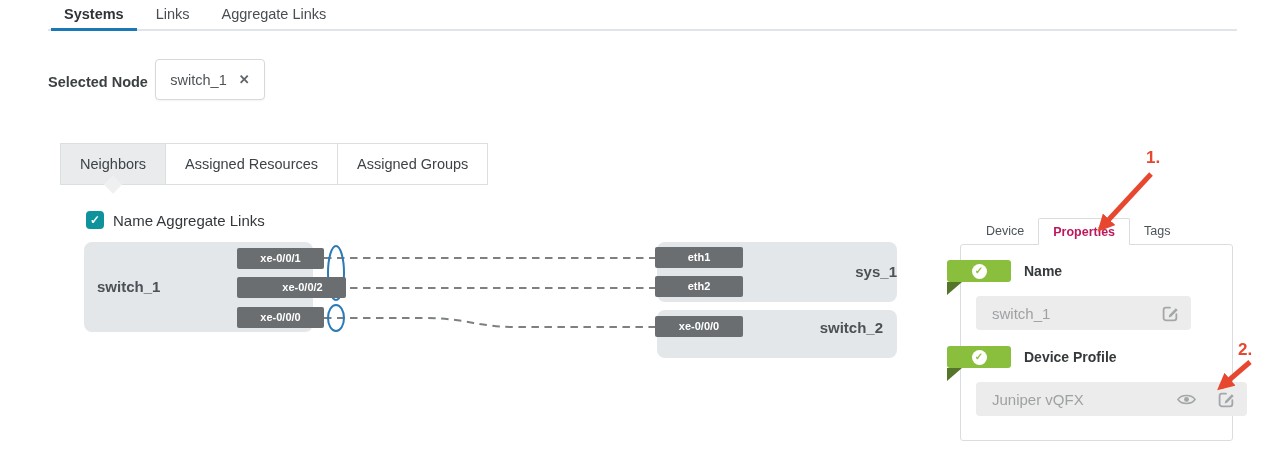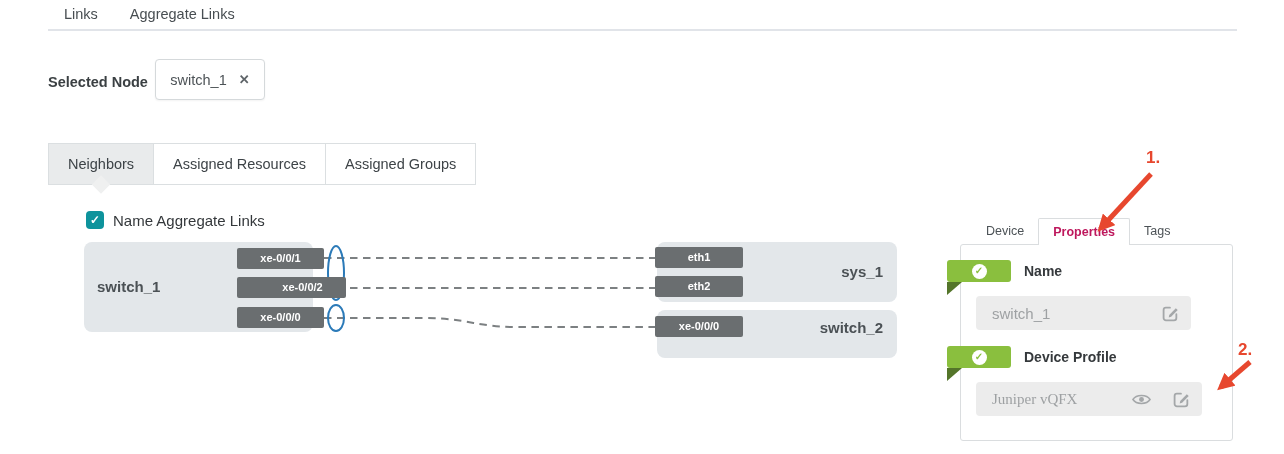--- a/index.html
+++ b/index.html
@@ -18,38 +18,38 @@
   .sel-label{position:absolute;left:48px;top:74px;font-size:14.5px;font-weight:bold;color:#3b4043;text-align:right;}
   .chip{position:absolute;left:155px;top:59px;width:110px;height:41px;background:#fff;
     border:1px solid #d5d9db;border-radius:4px;box-shadow:0 1px 2px rgba(0,0,0,.05);
     display:flex;align-items:center;justify-content:center;gap:12px;box-sizing:border-box;}
   .chip-text{font-size:14.5px;color:#4c5256;}
   .chip-x{font-size:13px;font-weight:bold;color:#5f6569;cursor:pointer;line-height:1;}
   
   .vtabs{position:absolute;left:48px;top:143px;display:flex;}
   .vtab{position:relative;height:40px;line-height:40px;padding:0 19px;font-size:14.5px;color:#3d4347;
     background:#fff;border:1px solid #dbdfe1;margin-left:-1px;cursor:pointer;white-space:nowrap;}
-  .vtab:first-child{margin-left:0;}
+  .vtab:first-child{margin-left:12px;}
   .vtab.active{background:#e9ebec;}
   .vtab.active::after{content:"";position:absolute;left:50%;bottom:-7px;width:13px;height:13px;
     background:#eff0f0;transform:translateX(-50%) rotate(45deg);}
   
   .agg-row{position:absolute;left:86px;top:211px;display:flex;align-items:center;gap:9px;}
   .checkbox{width:18px;height:18px;background:#0e939c;border-radius:4px;cursor:pointer;
     display:flex;align-items:center;justify-content:center;}
   .check-glyph{color:#fff;font-size:12px;font-weight:bold;line-height:1;}
   .agg-label{font-size:15px;color:#34383b;}
   
   .node-block{position:absolute;background:#e3e7ea;border-radius:8px;}
   .blk-switch1{left:84px;top:242px;width:229px;height:90px;}
   .blk-sys1{left:657px;top:242px;width:240px;height:60px;}
   .blk-switch2{left:657px;top:310px;width:240px;height:48px;}
   .node-label{display:block;font-weight:bold;font-size:15px;color:#4b5155;}
   .blk-switch1 .node-label{padding-left:13px;line-height:90px;text-align:left;}
-  .blk-sys1 .node-label{padding-right:14px;line-height:60px;text-align:right;}
+  .blk-sys1 .node-label{line-height:60px;text-align:right;}
   .blk-switch2 .node-label{padding-right:14px;line-height:36px;text-align:right;}
   .link-svg,.arrow-svg{position:absolute;left:0;top:0;pointer-events:none;}
   .link-svg .dash{stroke:#7c8082;stroke-width:2;fill:none;stroke-dasharray:7.5 5.5;}
   .link-svg .agg{stroke:#2b7ab8;stroke-width:2;fill:none;}
   .port{position:absolute;width:87px;height:21px;line-height:21px;background:#6a6e70;border-radius:2px;
     color:#fff;font-size:11px;font-weight:bold;text-align:center;}
   .p-sw1-1{left:237px;top:248px;}
   .p-sw1-2{left:237px;top:277px;padding-left:22px;}
   .p-sw1-0{left:237px;top:307px;}
   .p-sys1-eth1{left:655px;top:247px;width:88px;}
@@ -67,34 +67,35 @@
     display:flex;align-items:center;justify-content:center;}
   .ribbon::after{content:"";position:absolute;left:0;top:100%;width:0;height:0;
     border-top:13px solid #54752a;border-right:15px solid transparent;}
   .ribbon-check{width:15px;height:15px;border-radius:50%;background:#fff;color:#8abf3e;
     font-size:10px;font-weight:bold;display:flex;align-items:center;justify-content:center;line-height:1;}
   .r1{top:15px;} .r2{top:101px;}
   .prop-label{position:absolute;left:63px;font-size:14px;font-weight:bold;color:#35393c;}
   .l1{top:18px;} .l2{top:104px;}
   .field{position:absolute;left:15px;height:34px;background:#ececec;border-radius:4px;
     display:flex;align-items:center;box-sizing:border-box;padding-left:16px;}
-  .f1{top:51px;width:215px;} .f2{top:137px;width:226px;font-family:Liberation Serif, serif;}
+  .f1{top:51px;width:215px;} .f2{top:137px;width:271px;}
   .field-text{font-size:15px;color:#9ea1a3;}
   .field-icons{position:absolute;right:12px;top:0;height:100%;display:flex;align-items:center;gap:22px;}
   .icon-btn{cursor:pointer;display:flex;align-items:center;}
   
   .anno{position:absolute;color:#e7472e;font-size:17px;font-weight:bold;z-index:60;}
   .a1{left:1146px;top:148px;} .a2{left:1238px;top:340px;}
   .arrow-svg{z-index:55;}
   .arrow-svg line{stroke:#e7472e;stroke-width:5;}
 </style>
 </head>
 <body>
 
 <nav class="htabs">
+  <div class="htab active">Systems</div>
   <div class="htab">Links</div>
   <div class="htab">Aggregate Links</div>
 </nav>
 
 <div class="sel-label">Selected Node</div>
 <div class="chip">
   <span class="chip-text">switch_1</span>
   <span class="chip-x">✕</span>
 </div>
 

